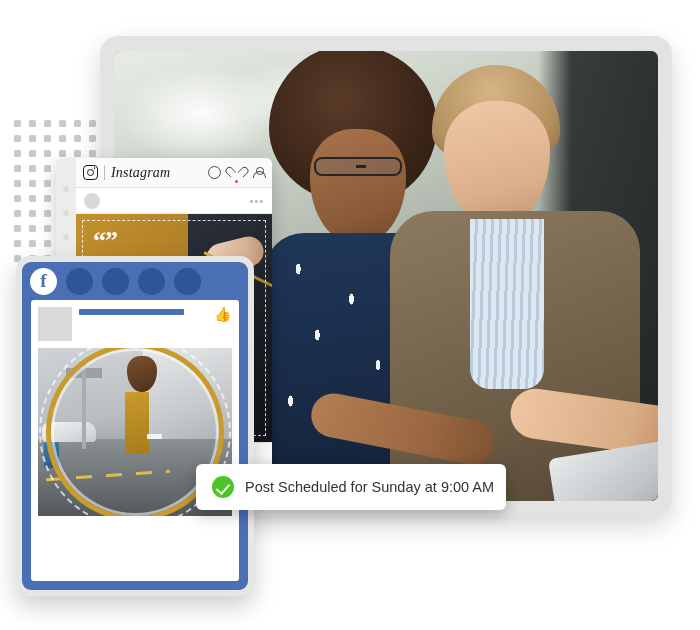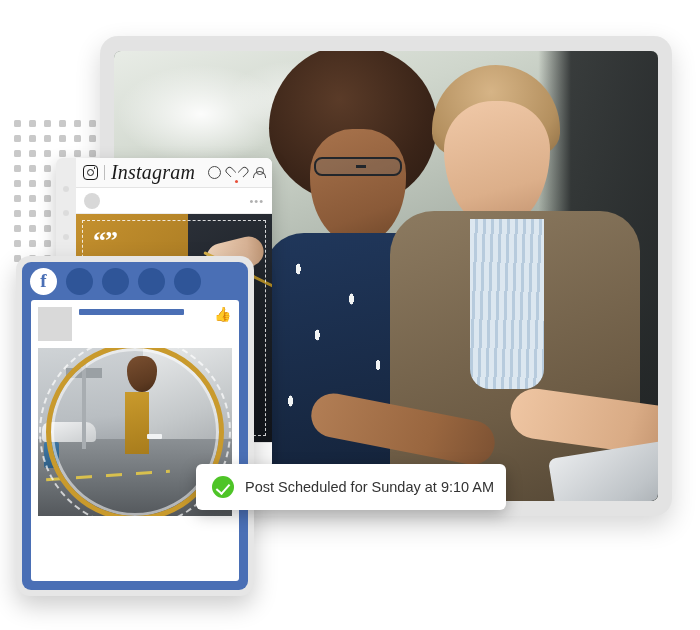--- a/index.html
+++ b/index.html
@@ -179,21 +179,21 @@
     content: ""; position: absolute; left: 3.2px; top: 3.2px;
     width: 5.2px; height: 5.2px; border: 1.4px solid #1a1a1a; border-radius: 50%;
   }
   .ig-logo-cam::after {
     content: ""; position: absolute; right: 1.6px; top: 1.4px;
     width: 1.8px; height: 1.8px; border-radius: 50%; background: #1a1a1a;
   }
   .ig-divider { width: 1px; height: 15px; background: #bdbdbd; flex: none; }
   .ig-word {
     font-family: "Liberation Serif", serif;
-    font-style: italic; font-size: 20px; color: #1a1a1a;
+    font-style: italic; font-size: 14px; color: #1a1a1a;
     letter-spacing: .2px; flex: none;
   }
   .ig-acts { margin-left: auto; display: flex; align-items: center; gap: 9px; }
   .ig-ic { width: 13px; height: 13px; position: relative; }
   .ig-compass {
     border: 1.4px solid #4a4a4a; border-radius: 50%;
   }
   .ig-compass::after {
     content: ""; position: absolute; left: 3px; top: 3px;
     width: 5px; height: 5px; background: #4a4a4a;
@@ -585,16 +585,16 @@
           <div class="fb-ring"></div>
         </div>
 
       </div>
 
     </div>
   </div>
 
   <div class="toast">
     <div class="toast-check"></div>
-    <div class="toast-text">Post Scheduled for Sunday at 9:10 AM</div>
+    <div class="toast-text">Post Scheduled for Sunday at 9:00 AM</div>
   </div>
 
 </div>
 
 </body></html>

